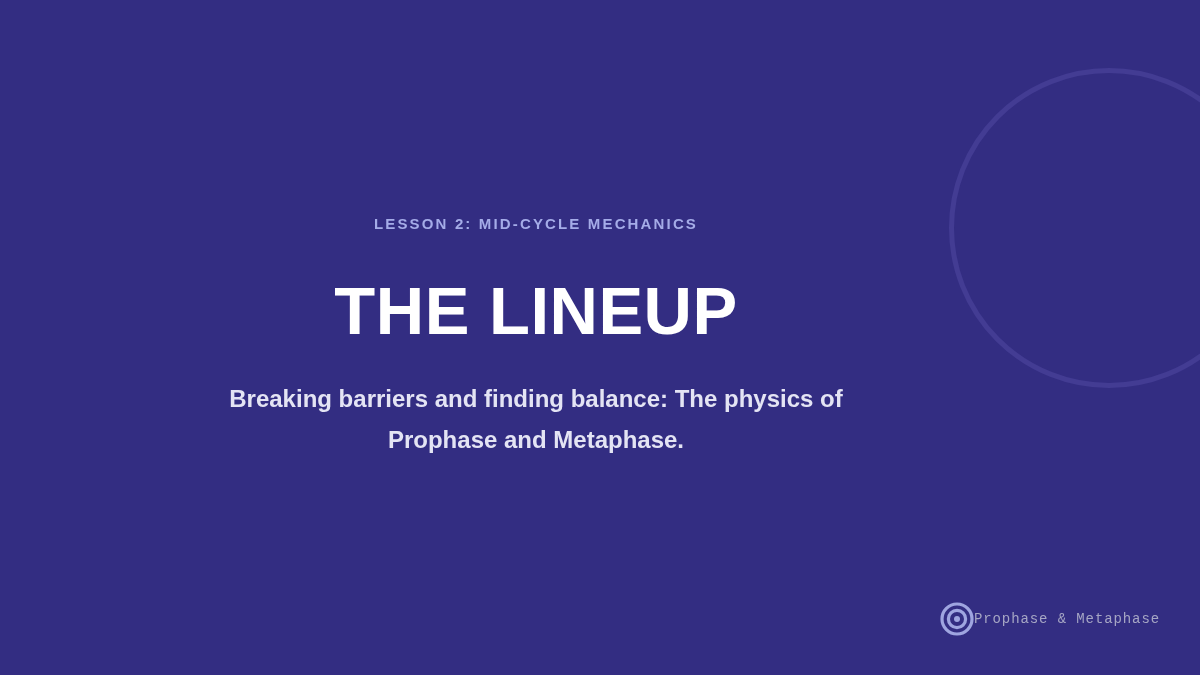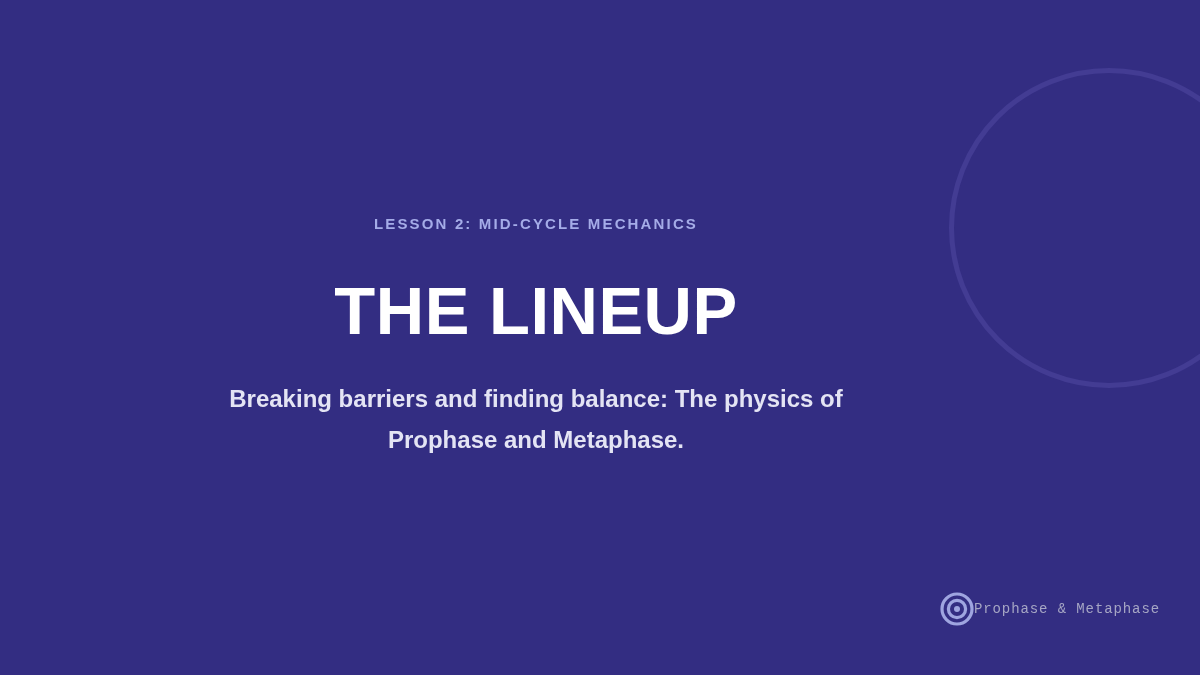--- a/index.html
+++ b/index.html
@@ -78,21 +78,21 @@
     text-align: center;
     line-height: 41px;
     margin: 0;
     max-width: 640px;
   }
 
   
   .footer {
     position: absolute;
     right: 40px;
-    bottom: 49px;
+    bottom: 39px;
     display: flex;
     align-items: center;
     gap: 0;
   }
 
   .footer-icon {
     width: 34px;
     height: 34px;
     display: block;
     flex: 0 0 auto;

